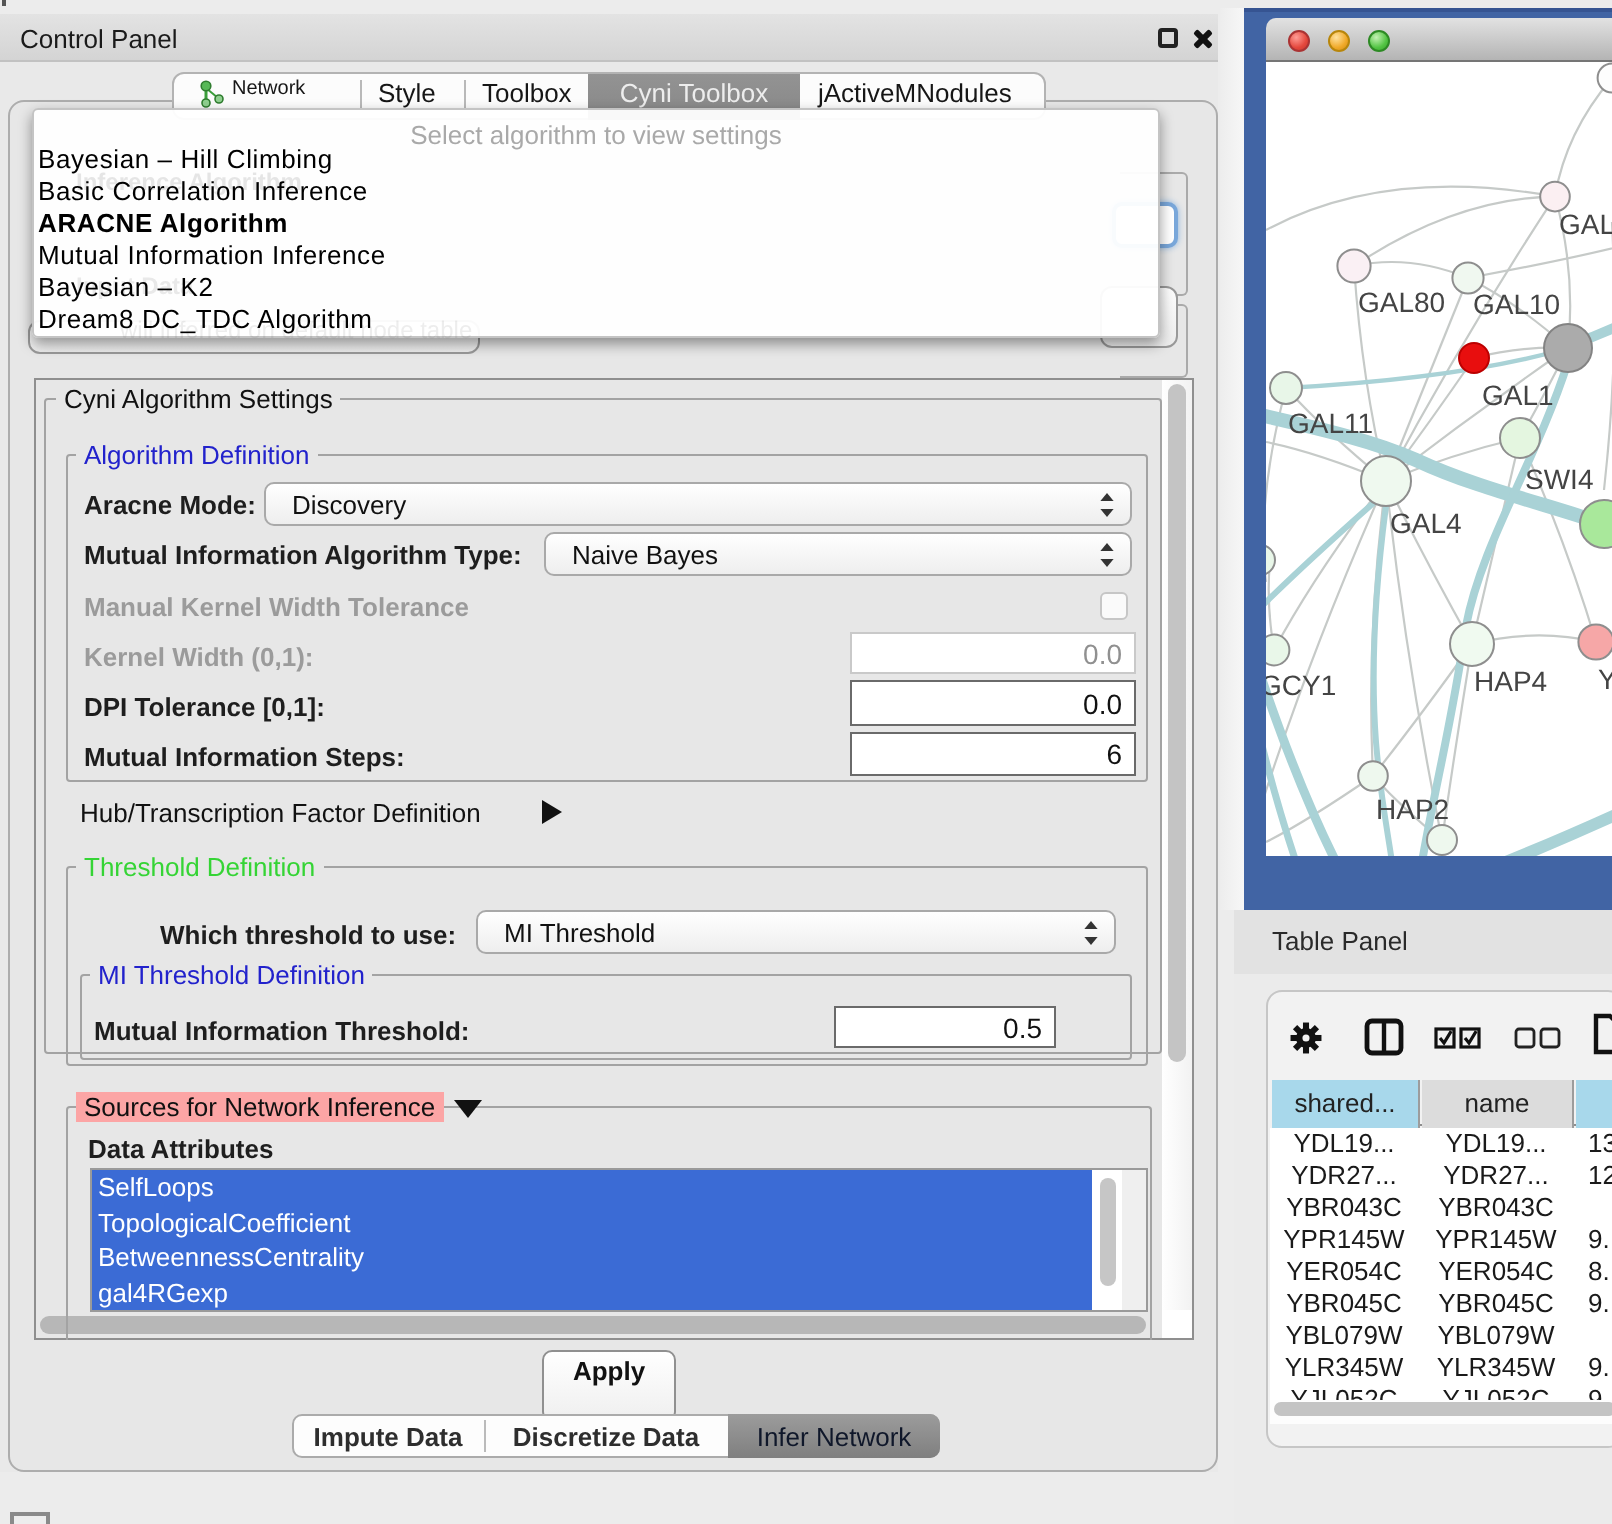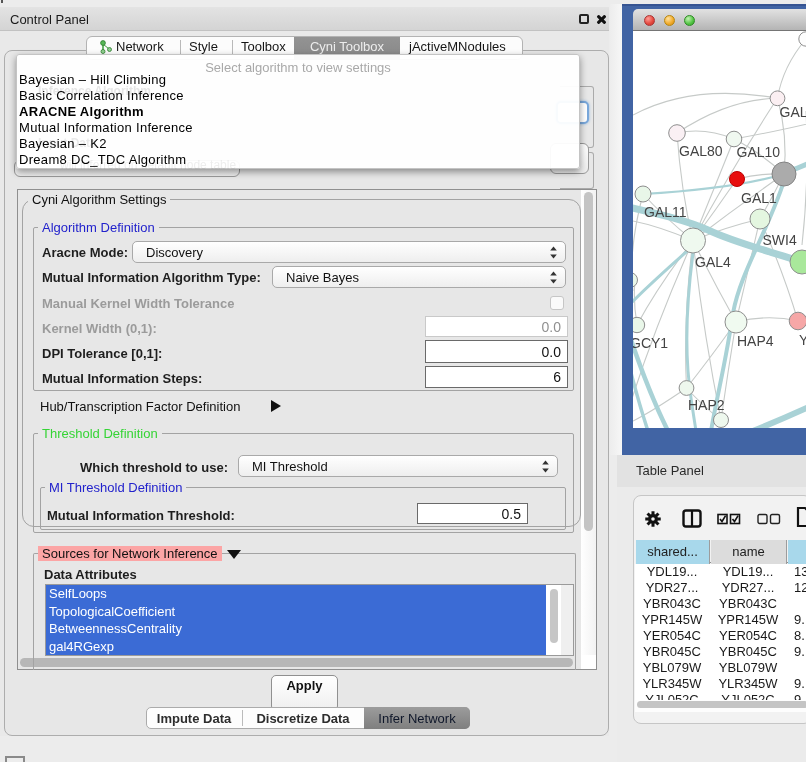--- a/index.html
+++ b/index.html
@@ -36,41 +36,41 @@
 <div class="abs" style="left:180px;top:40px;width:1px;height:15px;background:#b9b9b9;"></div>
 <div class="abs" style="left:232px;top:40px;width:1px;height:15px;background:#b9b9b9;"></div>
 
 <svg class="abs" style="left:99px;top:40px;" width="14" height="15" viewBox="0 0 14 15">
   <line x1="4" y1="4" x2="4" y2="11" stroke="#3a9e3a" stroke-width="1.5"></line>
   <line x1="4" y1="4" x2="10" y2="9" stroke="#3a9e3a" stroke-width="1"></line>
   <circle cx="4" cy="3" r="2.4" fill="#57b857" stroke="#2f7d2f" stroke-width="0.8"></circle>
   <circle cx="4" cy="11.5" r="2" fill="#8fd08f" stroke="#2f7d2f" stroke-width="0.8"></circle>
   <circle cx="10.5" cy="9.5" r="2" fill="#8fd08f" stroke="#2f7d2f" stroke-width="0.8"></circle>
 </svg>
-<div class="abs" style="left:116px;top:39px;font-size:13px;color:#161616;text-align:center;">Network</div>
+<div class="abs" style="left:116px;top:39px;font-size:10px;color:#161616;text-align:center;">Network</div>
 <div class="abs" style="left:189px;top:39px;font-size:13px;color:#161616;">Style</div>
 <div class="abs" style="left:241px;top:39px;font-size:13px;color:#161616;">Toolbox</div>
 <div class="abs" style="left:294px;top:39px;width:106px;text-align:center;font-size:13px;color:#ededed;">Cyni Toolbox</div>
 <div class="abs" style="left:409px;top:39px;font-size:13px;color:#161616;">jActiveMNodules</div>
 
 <div class="abs" style="left:560px;top:86px;width:34px;height:62px;border:1px solid #aaa;border-left:none;border-radius:0 3px 3px 0;"></div>
 <div class="abs" style="left:556px;top:101px;width:33px;height:23px;background:#fff;border:2px solid #79a7da;border-radius:5px;box-shadow:0 0 3px #8ab4e0;"></div>
 <div class="abs" style="left:560px;top:152px;width:34px;height:37px;border:1px solid #aaa;border-left:none;border-radius:0 3px 3px 0;"></div>
 <div class="abs" style="left:550px;top:143px;width:39px;height:31px;background:linear-gradient(#fdfdfd,#ececec);border:1px solid #999;border-radius:6px;"></div>
 <div class="abs" style="left:14px;top:160px;width:226px;height:17px;background:linear-gradient(#fdfdfd,#ececec);border:1px solid #999;border-radius:6px;"></div>
 
 <div class="abs" style="left:17px;top:189px;width:580px;height:481px;background:#e7e7e7;border:1px solid #8f8f8f;"></div>
 
 <div class="abs" style="left:581px;top:190px;width:15px;height:479px;background:linear-gradient(90deg,#ffffff,#f2f2f2);"></div>
 <div class="abs" style="left:584px;top:192px;width:9px;height:339px;background:#c4c4c4;border-radius:5px;"></div>
 <div class="abs" style="left:581px;top:655px;width:15px;height:14px;background:#ffffff;"></div>
 
 <div class="abs" style="left:20px;top:658px;width:553px;height:9px;background:#b7b7b7;border-radius:5px;"></div>
 
-<div class="abs" style="left:22px;top:199px;width:559px;height:328px;border:1px solid #a3a3a3;border-radius:12px;">
+<div class="abs" style="left:22px;top:199px;width:559px;height:328px;border:1px solid #a3a3a3;border-radius:2px;">
   <span class="gtitle" style="left:5px;color:#111;">Cyni Algorithm Settings</span>
 </div>
 
 <div class="abs" style="left:33px;top:227px;width:541px;height:164px;border:1px solid #a3a3a3;border-radius:2px;">
   <span class="gtitle" style="left:4px;color:#2222cc;">Algorithm Definition</span>
 </div>
 <div class="abs lbl" style="left:42px;top:245px;">Aracne Mode:</div>
 <div class="combo" style="left:132px;top:241px;width:434px;height:22px;">
     <span class="ctext">Discovery</span>
   <svg class="arrows" viewBox="0 0 9 15">

